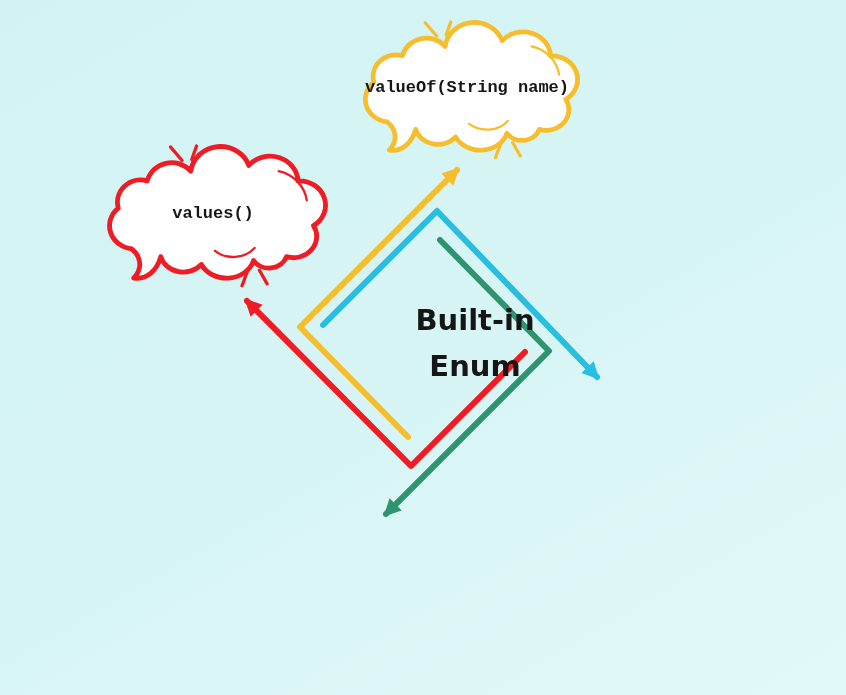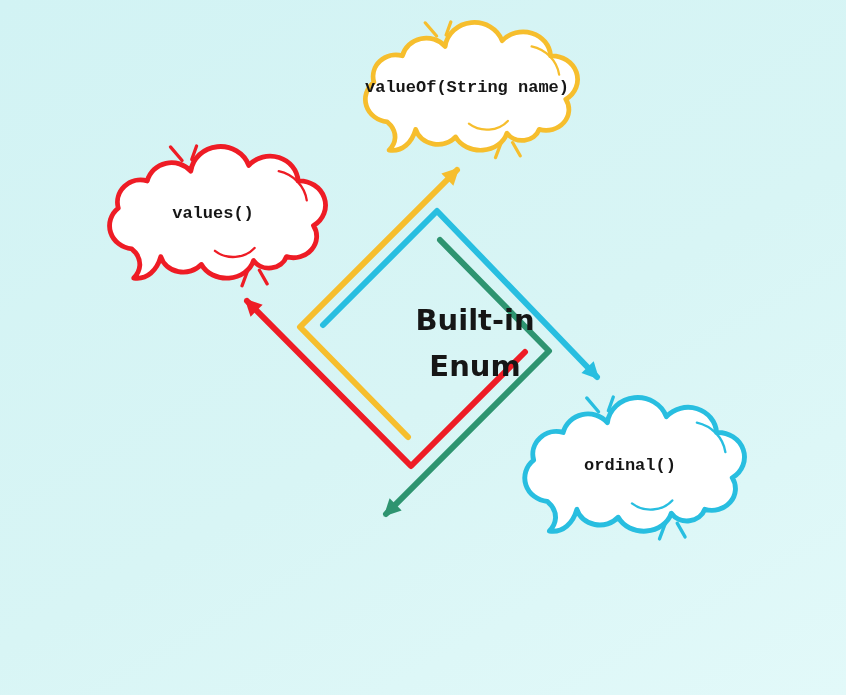--- a/index.html
+++ b/index.html
@@ -115,33 +115,20 @@
                A 24 22 0 0 1 196 116 A 19 17 0 0 1 162 120 A 29 25 0 0 1 108 124
                A 24 21 0 0 1 66 116 C 62 130 52 140 38 138 C 46 130 46 120 40 112 Z"></path>
       <path class="spark" d="M76 3 L88 17 M103 2 L98 16"></path>
       <path class="spark" d="M156 130 L150 146 M168 130 L176 144"></path>
       <path class="hl" d="M 188 28 A 38 36 0 0 1 217 58"></path>
       <path class="hl" d="M 122 110 A 28 24 0 0 0 163 107"></path>
     </svg>
     <span class="cloud-label">values()</span>
   </div>
 
-  <div class="cloud" style="left: 512px; top: 395px; width: 236px; height: 138px; color: rgb(40, 190, 224);">
-    <svg viewBox="0 0 240 140" preserveAspectRatio="none">
-      <path class="cloud-outline" d="M 36 108 A 26 24 0 0 1 22 66 A 24 23 0 0 1 52 38 A 26 25 0 0 1 97 28
-               A 31 29 0 0 1 157 22 A 29 27 0 0 1 208 38 A 27 25 0 0 1 224 84
-               A 24 22 0 0 1 196 116 A 19 17 0 0 1 162 120 A 29 25 0 0 1 108 124
-               A 24 21 0 0 1 66 116 C 62 130 52 140 38 138 C 46 130 46 120 40 112 Z"></path>
-      <path class="spark" d="M76 3 L88 17 M103 2 L98 16"></path>
-      <path class="spark" d="M156 130 L150 146 M168 130 L176 144"></path>
-      <path class="hl" d="M 188 28 A 38 36 0 0 1 217 58"></path>
-      <path class="hl" d="M 122 110 A 28 24 0 0 0 163 107"></path>
-    </svg>
-    <span class="cloud-label">ordinal()</span>
-  </div>
 
 
   <div class="center-title">
     <div>Built-in</div>
     <div>Enum</div>
   </div>
 
 </div>
 
 </body></html>

